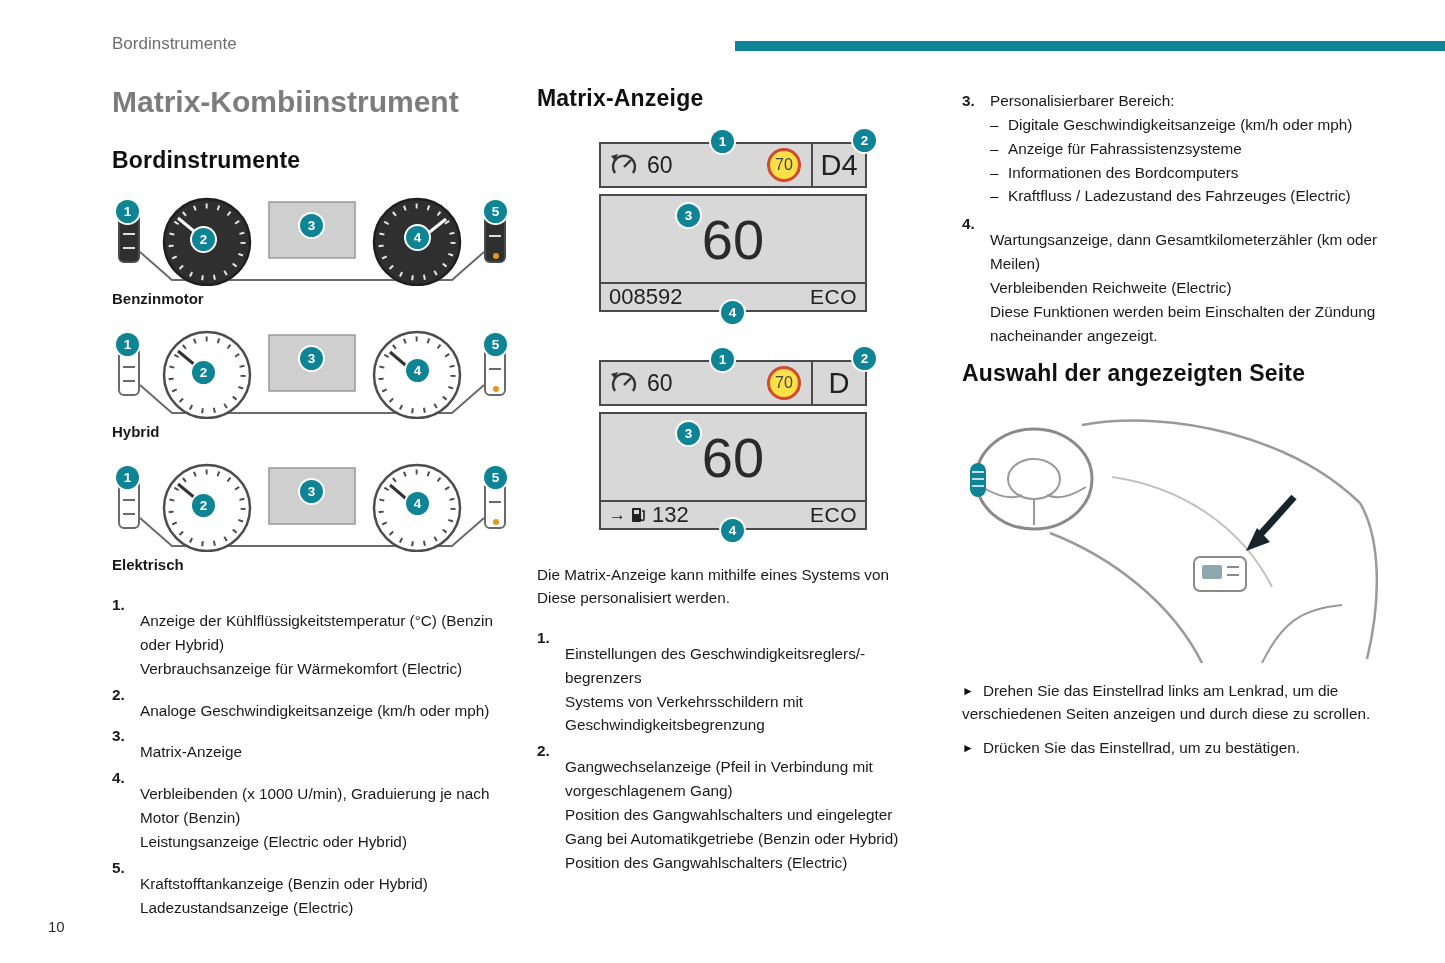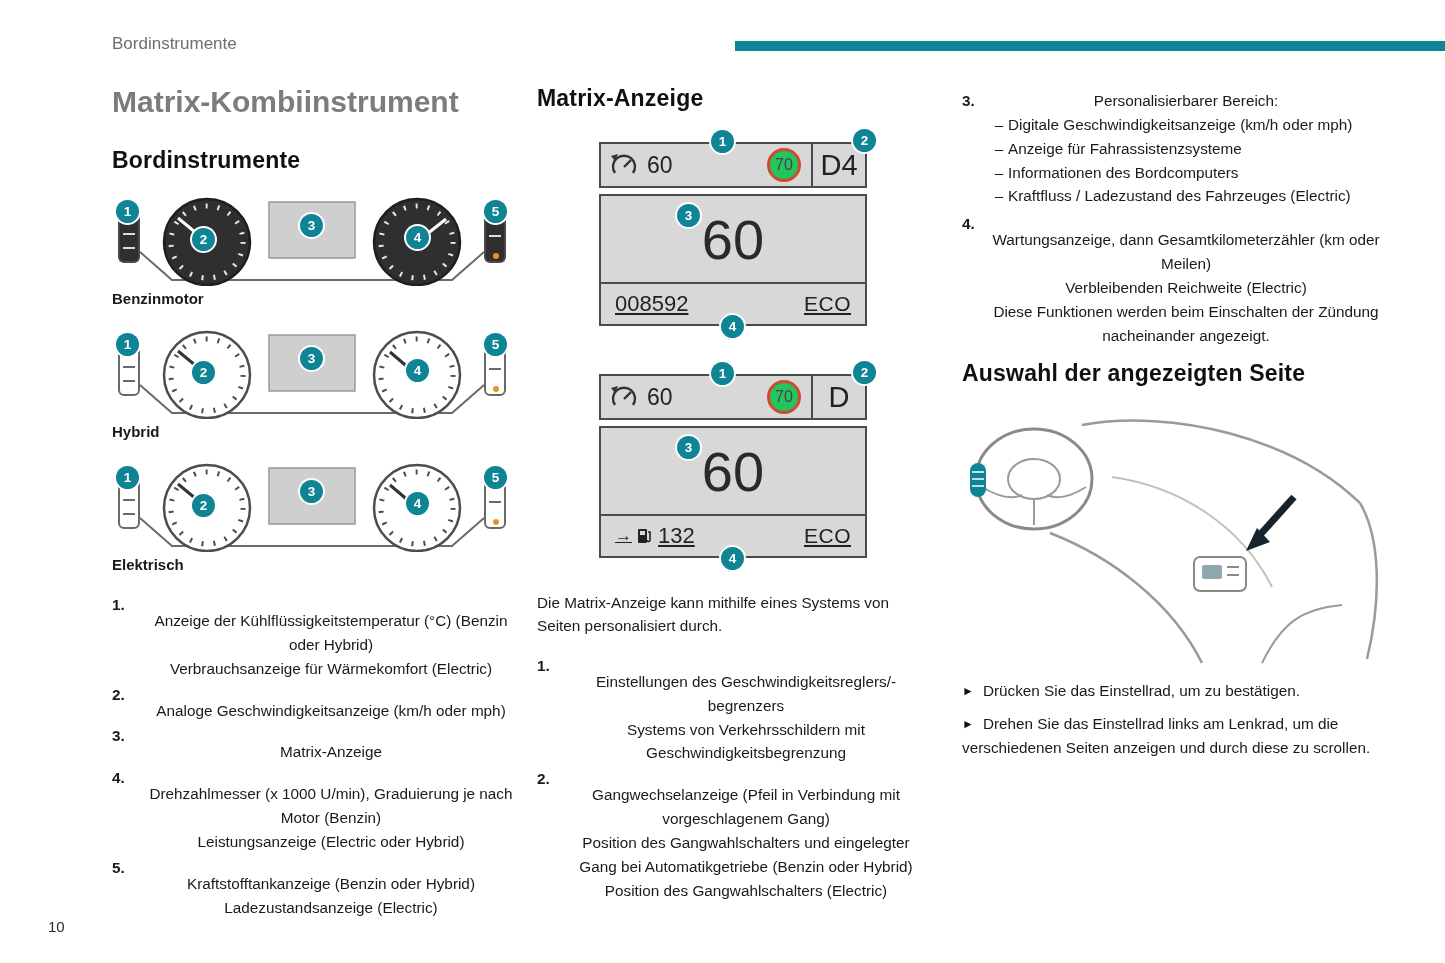--- a/index.html
+++ b/index.html
@@ -23,21 +23,21 @@
   .col1{left:112px;width:410px;}
   .col2{left:537px;width:390px;}
   .col3{left:962px;width:420px;}
 
   .page-title{margin:0 0 28px;font-size:30px;font-weight:bold;color:#7c7c7c;}
   h2.sec{margin:0 0 20px;font-size:23px;font-weight:bold;color:#101010;letter-spacing:.2px;}
   .para{font-size:15.3px;line-height:1.5;margin:0 0 16px;}
   .legend{margin-top:12px;}
   .legend-item{display:flex;margin:0 0 2px;}
   .legend-num{flex:0 0 28px;font-weight:bold;font-size:15.3px;line-height:1.56;}
-  .legend-body{flex:1;font-size:15.3px;line-height:1.56;text-align:center;}
+  .legend-body{flex:1;font-size:15.3px;line-height:1.56;}
   .pre{white-space:pre-line;margin-top:16px;}
   .dash-row{display:flex;}
   .dash{flex:0 0 18px;}
   .step{margin:8px 0 10px;font-size:15.3px;line-height:1.56;}
   .tri{font-size:12px;margin-right:9px;position:relative;top:-1px;color:#111;}
 
   
   .badge{
     position:absolute;width:23px;height:23px;border-radius:50%;
     background:var(--accent);color:#fff;font-size:13.5px;font-weight:bold;
@@ -54,26 +54,26 @@
   
   .display-wrap{position:relative;width:268px;margin:30px 0 48px 62px;}
   .display-wrap.second{margin-top:10px;margin-bottom:34px;}
   .drow1{display:flex;height:46px;border:2px solid #4a4a4a;background:#d8d8d8;margin-bottom:6px;}
   .dcell-speed{flex:1;display:flex;align-items:center;gap:8px;padding:0 6px 0 8px;}
   .speedo{width:30px;height:24px;flex:none;}
   .dspeed{font-size:23px;color:#222;}
   .dlimit{
     margin-left:auto;margin-right:4px;width:34px;height:34px;border-radius:50%;
     border:3px solid var(--limit);display:flex;align-items:center;justify-content:center;
-    font-size:16px;color:#444;background:#22c55e;flex:none;
+    font-size:16px;color:#444;background:#fde047;flex:none;
   }
   .dcell-gear{width:54px;border-left:2px solid #4a4a4a;display:flex;align-items:center;justify-content:center;font-size:29px;color:#222;}
   .dbody{border:2px solid #4a4a4a;background:#d8d8d8;}
   .dmain{height:88px;display:flex;align-items:center;justify-content:center;font-size:56px;color:#2a2a2a;border-bottom:2px solid #4a4a4a;}
-  .dbottom{height:40px;display:flex;align-items:center;justify-content:space-between;padding:0 14px;font-size:22px;color:#222;text-decoration:underline;}
+  .dbottom{height:26px;display:flex;align-items:center;justify-content:space-between;padding:0 8px;font-size:22px;color:#222;}
   .deco{font-size:21px;letter-spacing:.5px;}
   .dfuel{display:flex;align-items:center;gap:5px;}
   .farrow{font-size:17px;}
   .pump{width:16px;height:18px;}
   .db1{left:112px;top:-12px}.db2{right:-9px;top:-13px}.db3{left:78px;top:62px}.db4{left:122px;bottom:-12px}
 
   
   .wheel-fig{position:relative;width:420px;height:262px;margin:20px 0 10px;}
   .wheel-fig svg{width:100%;height:100%;display:block;}
 </style>
@@ -185,21 +185,21 @@
       <div class="legend-item">
         <span class="legend-num">2.</span>
         <div class="legend-body pre">Analoge Geschwindigkeitsanzeige (km/h oder mph)</div>
       </div>
       <div class="legend-item">
         <span class="legend-num">3.</span>
         <div class="legend-body pre">Matrix-Anzeige</div>
       </div>
       <div class="legend-item">
         <span class="legend-num">4.</span>
-        <div class="legend-body pre">Drehzahlmesser (x 1000 U/min), Graduierung je nach Motor (Benzin)
+        <div class="legend-body pre">Verbleibenden (x 1000 U/min), Graduierung je nach Motor (Benzin)
 Leistungsanzeige (Electric oder Hybrid)</div>
       </div>
       <div class="legend-item">
         <span class="legend-num">5.</span>
         <div class="legend-body pre">Kraftstofftankanzeige (Benzin oder Hybrid)
 Ladezustandsanzeige (Electric)</div>
       </div>
     </div>
   </section>
 
@@ -259,21 +259,21 @@
           </span>
           <span class="deco">ECO</span>
         </div>
       </div>
       <span class="badge db1">1</span>
       <span class="badge db2">2</span>
       <span class="badge db3">3</span>
       <span class="badge db4">4</span>
     </div>
 
-    <p class="para">Die Matrix-Anzeige kann mithilfe eines Systems von Seiten personalisiert durch.</p>
+    <p class="para">Die Matrix-Anzeige kann mithilfe eines Systems von Diese personalisiert werden.</p>
 
     <div class="legend">
       <div class="legend-item">
         <span class="legend-num">1.</span>
         <div class="legend-body pre">Einstellungen des Geschwindigkeitsreglers/-begrenzers
 Systems von Verkehrsschildern mit Geschwindigkeitsbegrenzung</div>
       </div>
       <div class="legend-item">
         <span class="legend-num">2.</span>
         <div class="legend-body pre">Gangwechselanzeige (Pfeil in Verbindung mit vorgeschlagenem Gang)
@@ -341,18 +341,18 @@
           <line x1="265" y1="160" x2="277" y2="160" stroke="#8a8a8a" stroke-width="2"></line>
           <line x1="265" y1="168" x2="277" y2="168" stroke="#8a8a8a" stroke-width="2"></line>
         </g>
         <g>
           <line x1="332" y1="90" x2="296" y2="130" stroke="#17242c" stroke-width="7"></line>
           <polygon points="284,144 308,135 295,121" fill="#17242c"></polygon>
         </g>
       </svg>
     </figure>
 
+    <p class="step"><span class="tri">►</span><span>Drehen Sie das Einstellrad links am Lenkrad, um die verschiedenen Seiten anzeigen und durch diese zu scrollen.</span></p>
     <p class="step"><span class="tri">►</span><span>Drücken Sie das Einstellrad, um zu bestätigen.</span></p>
-    <p class="step"><span class="tri">►</span><span>Drehen Sie das Einstellrad links am Lenkrad, um die verschiedenen Seiten anzeigen und durch diese zu scrollen.</span></p>
   </section>
 
   <div class="page-number">10</div>
 </div>
 
 </body></html>

